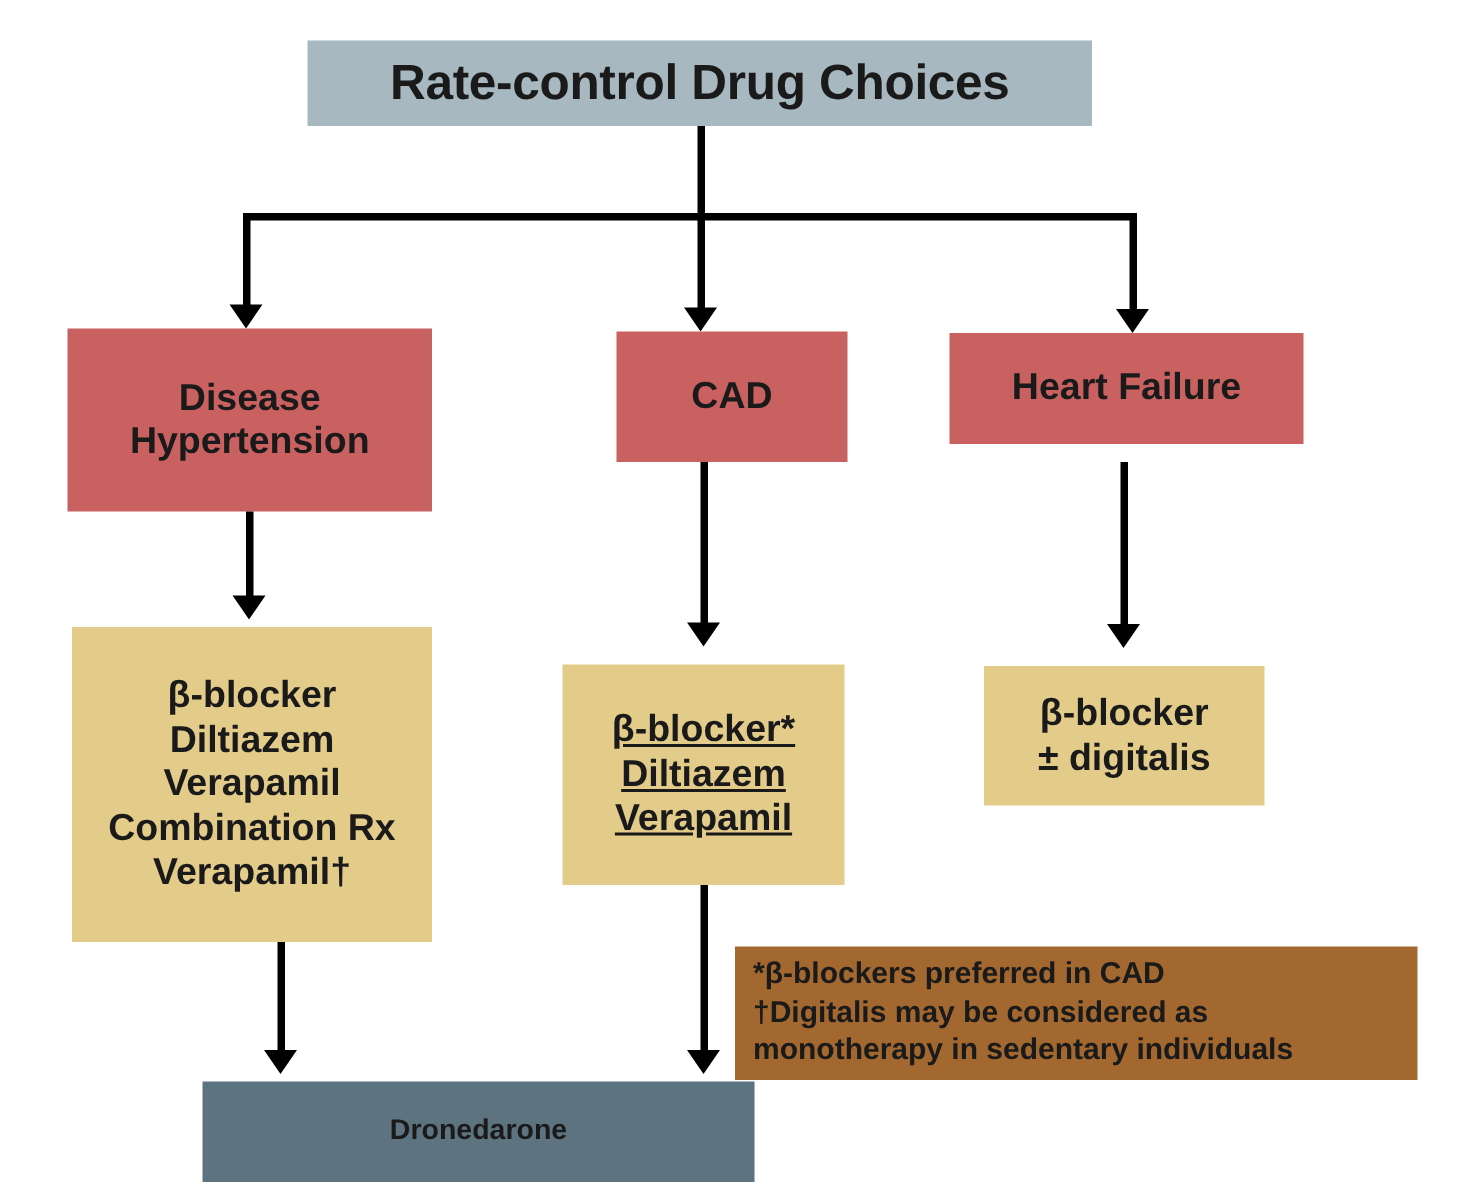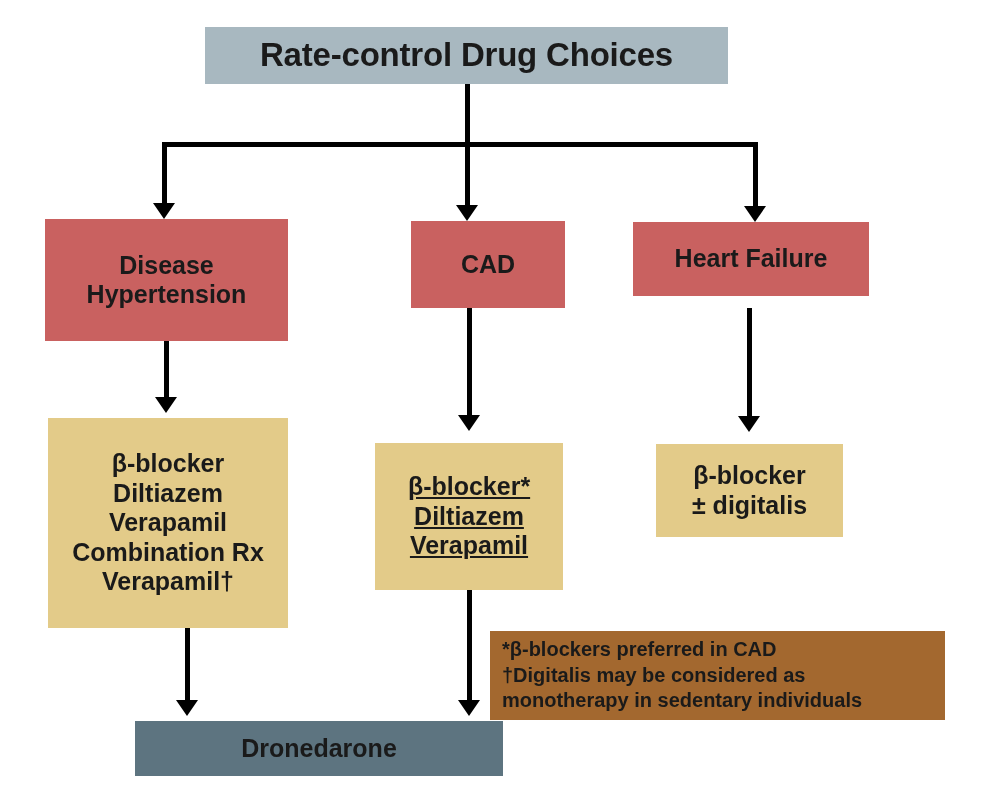--- a/index.html
+++ b/index.html
@@ -64,23 +64,23 @@
     text-align: left;
     padding: 4px 0 4px 12px;
     font-size: 20px;
     line-height: 1.28;
     margin-top: 28px;
   }
   #footnote-box .line { text-align: left; }
 
   
   #dronedarone-box {
-    left: 135px; top: 721px; width: 368px; height: 55px;
+    left: 135px; top: 721px; width: 368px; height: 67px;
     background: #5d7480;
-    font-size: 25px;
+    font-size: 19px;
   }
 
   
   .conn { position: absolute; background: #000000; }
   .vline { width: 5px; }
   .hline { height: 5px; }
   .arrowhead {
     position: absolute;
     width: 0; height: 0;
     border-left: 11px solid transparent;

